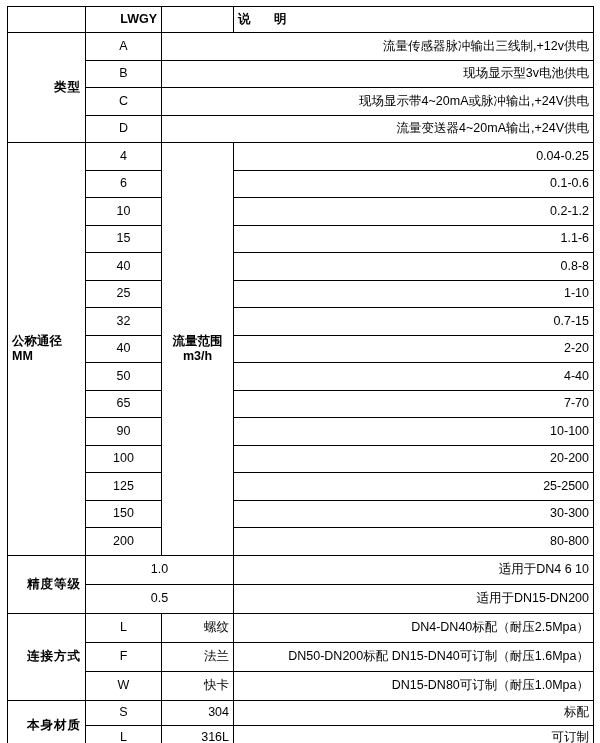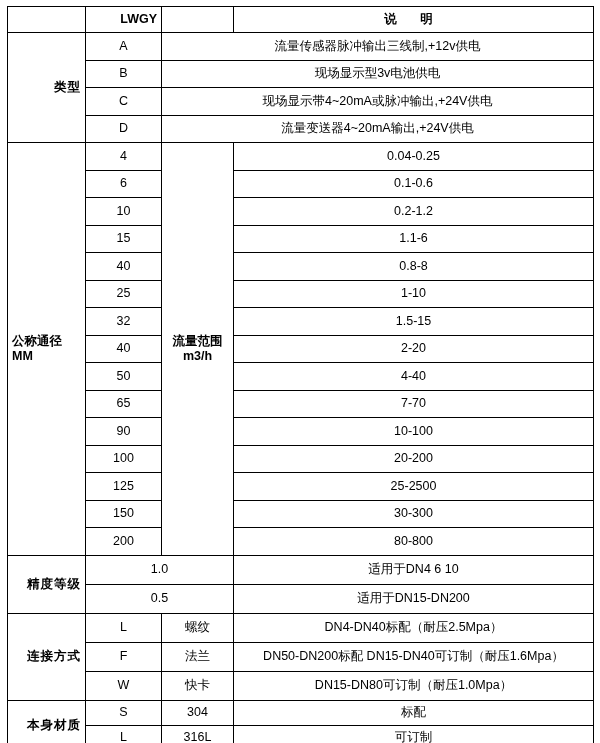--- a/index.html
+++ b/index.html
@@ -34,29 +34,29 @@
   }
   .c-label {
     text-align: right;
     font-weight: bold;
     letter-spacing: 1px;
   }
   .c-center {
     text-align: center;
   }
   .c-left {
-    text-align: center;
+    text-align: right;
     padding-left: 6px;
   }
   .hdr {
     text-align: right;
     font-weight: bold;
   }
   .hdr-wide {
-    text-align: center;
+    text-align: left;
     font-weight: bold;
     letter-spacing: 10px;
     padding-left: 10px;
   }
   .rangecell {
     text-align: center;
     font-weight: bold;
     line-height: 1.7;
   }
   .rowh-a { height: 25px; }
@@ -133,21 +133,21 @@
       <tr class="rowh-b">
         <td class="c-center">40</td>
         <td class="c-left">0.8-8</td>
       </tr>
       <tr class="rowh-b">
         <td class="c-center">25</td>
         <td class="c-left">1-10</td>
       </tr>
       <tr class="rowh-b">
         <td class="c-center">32</td>
-        <td class="c-left">1.5-15</td>
+        <td class="c-left">0.7-15</td>
       </tr>
       <tr class="rowh-b">
         <td class="c-center">40</td>
         <td class="c-left">2-20</td>
       </tr>
       <tr class="rowh-b">
         <td class="c-center">50</td>
         <td class="c-left">4-40</td>
       </tr>
       <tr class="rowh-b">

